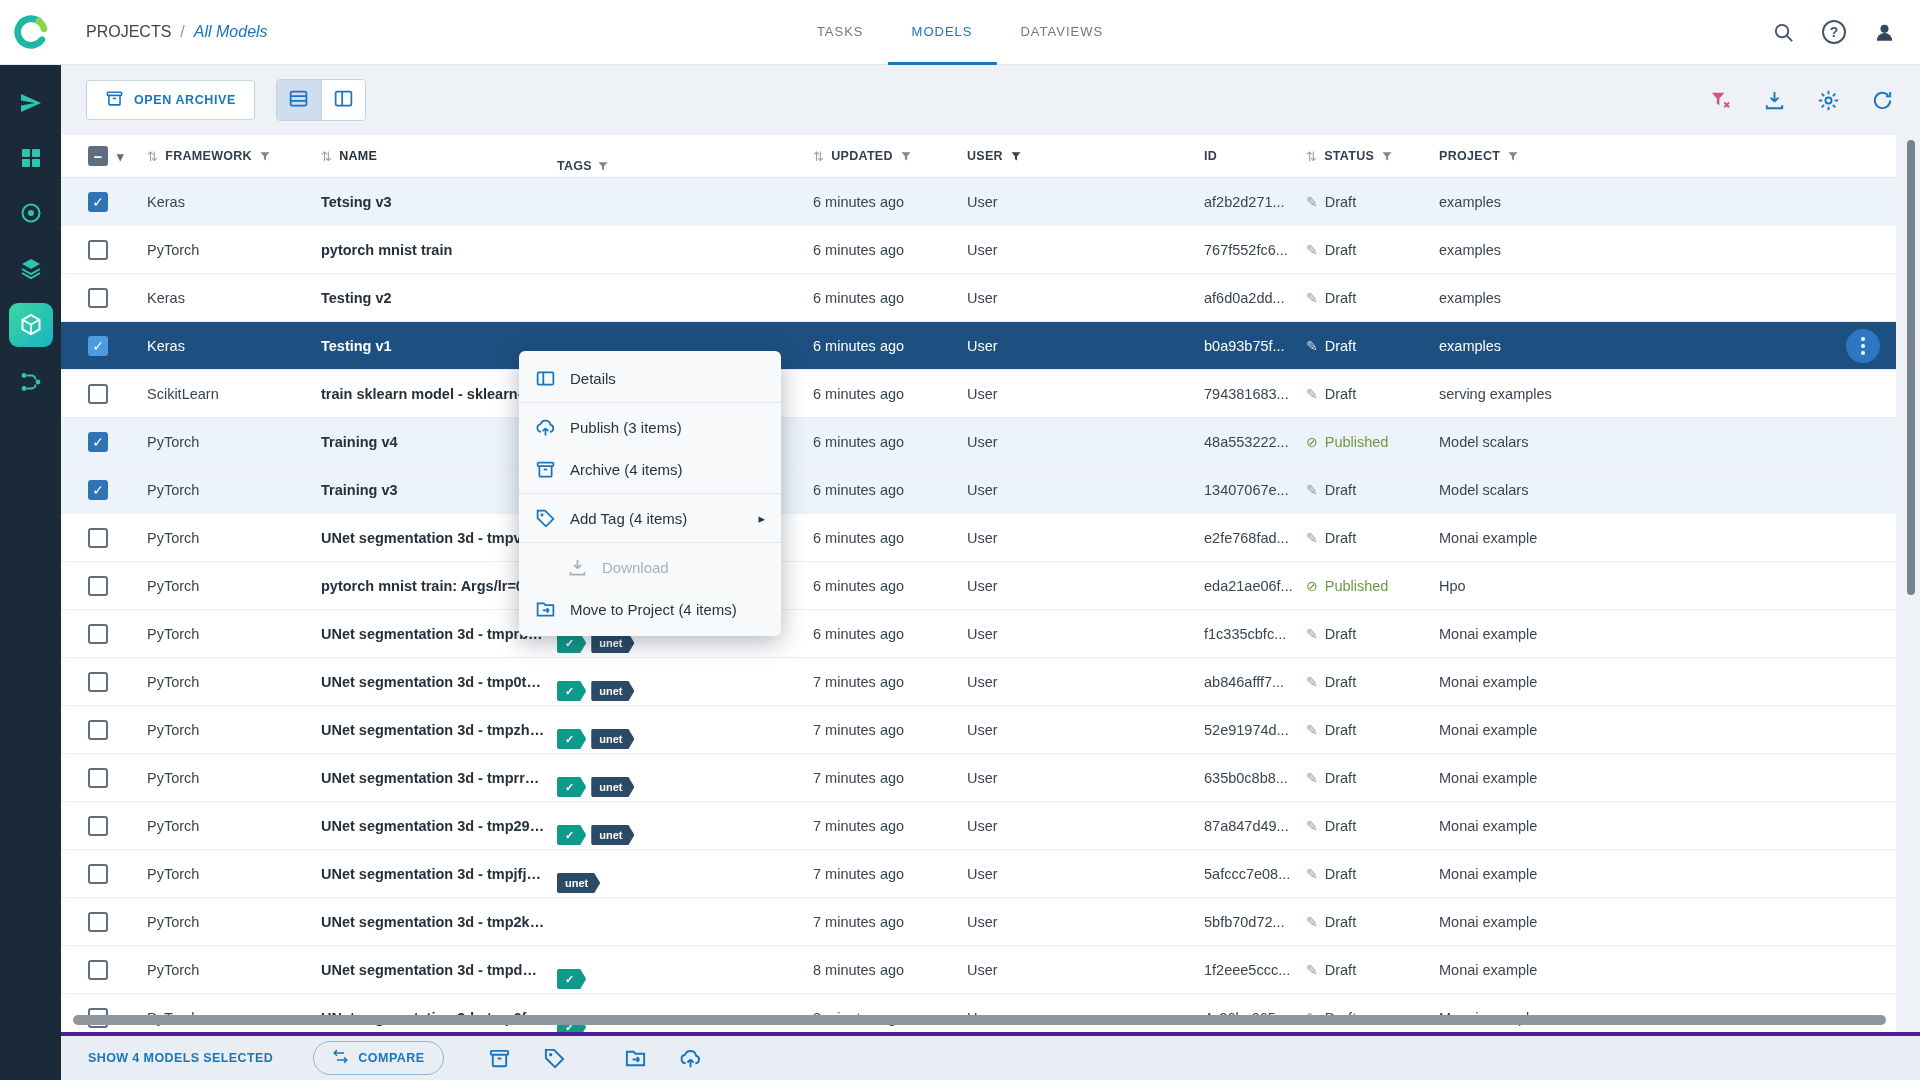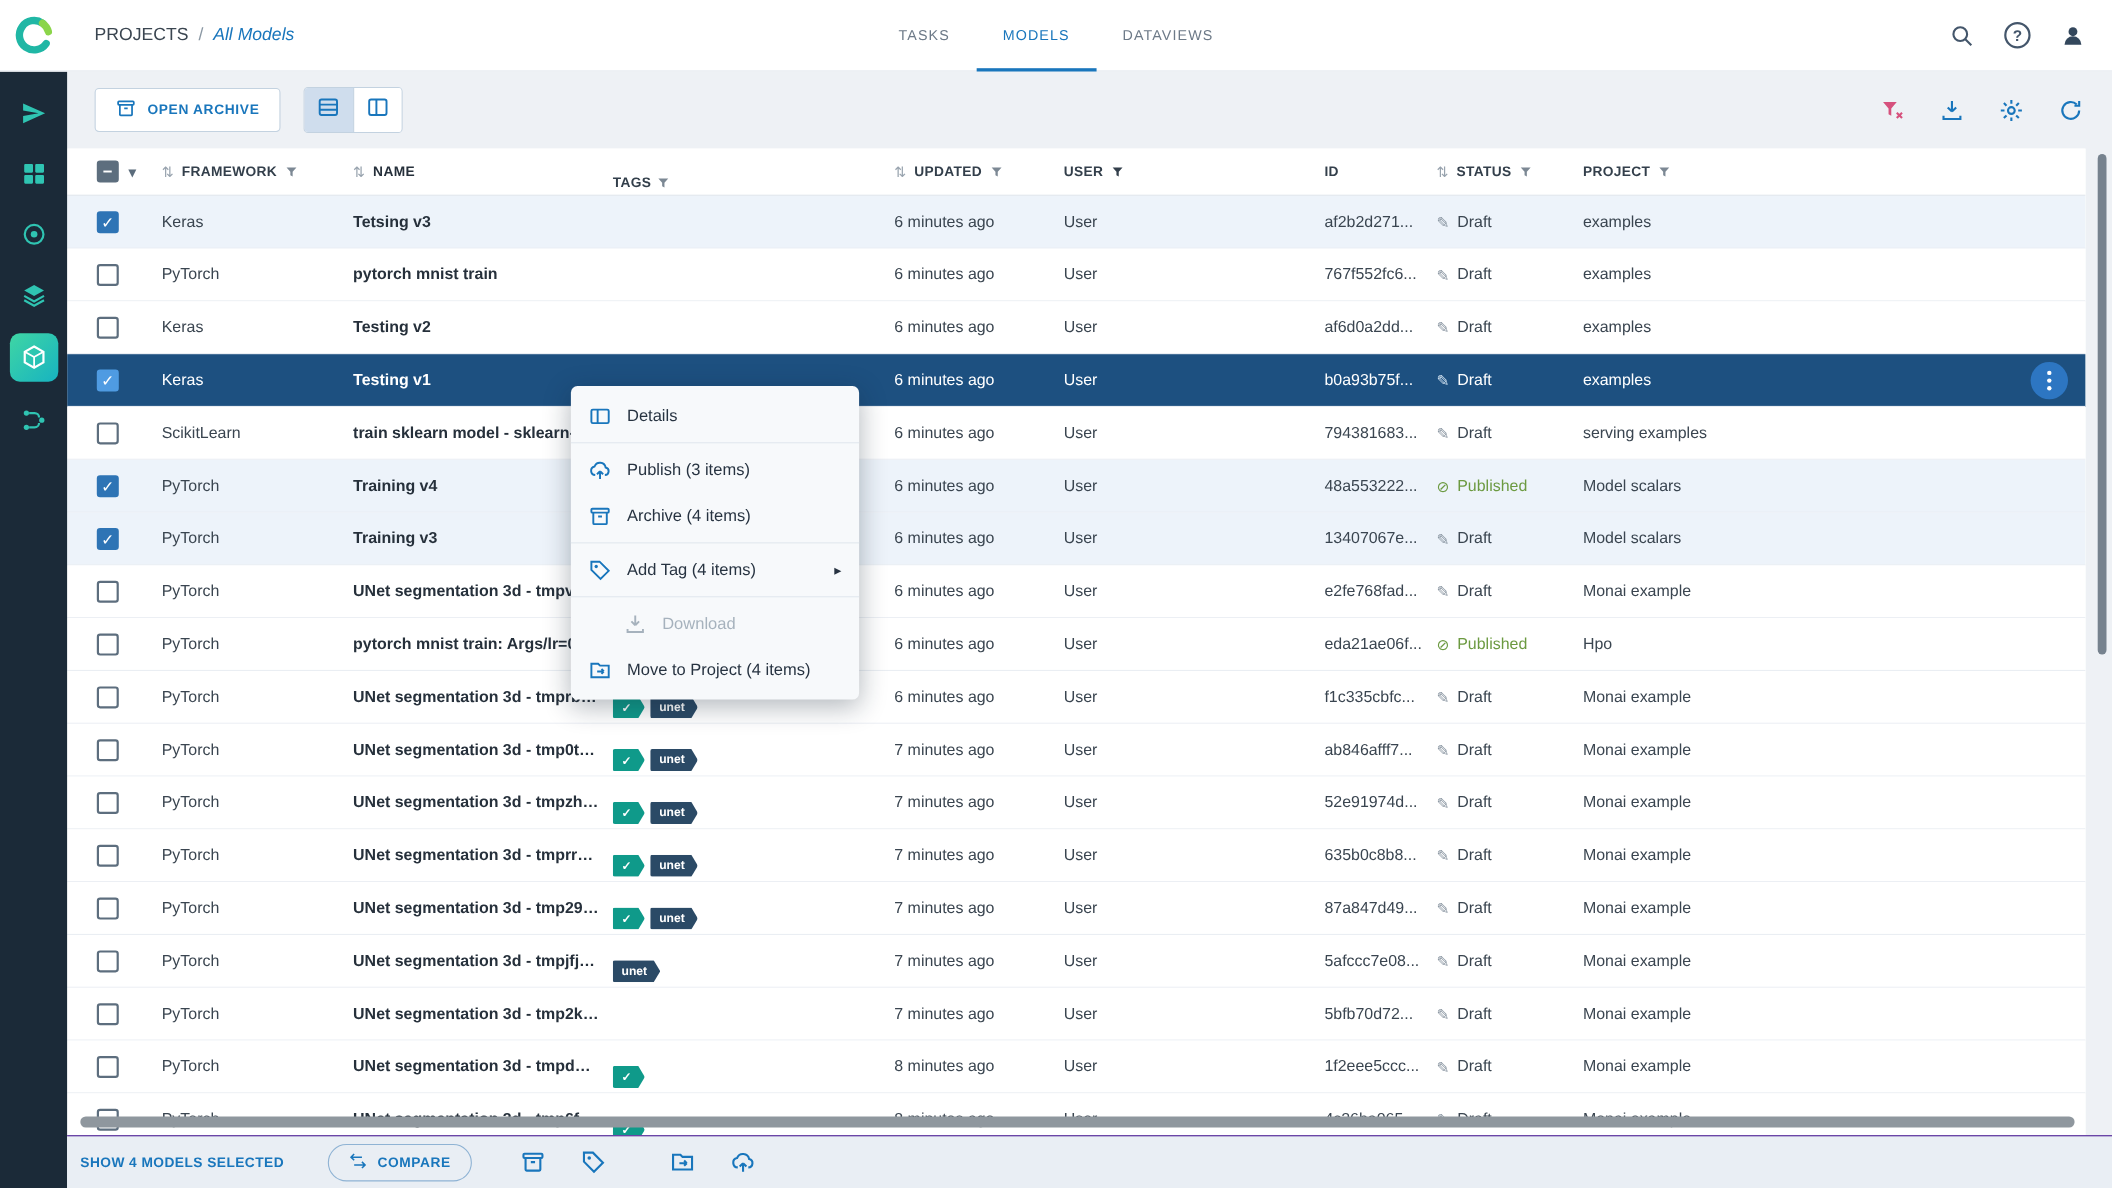--- a/index.html
+++ b/index.html
@@ -86,21 +86,21 @@
   .ctx-item.disabled{color:#a6b2bd;cursor:default;padding-left:48px;}
   .ctx-item.disabled .ctx-ic{color:#a6b2bd;}
   .ctx-sep{height:1px;background:#e2e8ee;margin:3px 0;}
   .ctx-arrow{margin-left:auto;font-size:13px;color:#273341;}
 
   
   .hscroll{position:absolute;left:73px;top:1015px;width:1813px;height:10px;background:#8f979e;border-radius:5px;z-index:20;cursor:pointer;}
   .vscroll{position:absolute;right:5px;top:140px;width:8px;height:455px;background:#76828e;border-radius:4px;z-index:20;cursor:pointer;}
 
   
-  .footbar{position:absolute;left:61px;right:0;bottom:0;height:48px;background:#e9eef4;border-top:1px solid #4c1d95;display:flex;align-items:center;padding-left:12px;z-index:30;}
+  .footbar{position:absolute;left:61px;right:0;bottom:0;height:48px;background:#e9eef4;border-top:4px solid #4c1d95;display:flex;align-items:center;padding-left:27px;z-index:30;}
   .sel-label{color:#1976bc;font-size:12.5px;font-weight:700;letter-spacing:.4px;white-space:nowrap;}
   .btn-compare{margin-left:40px;height:34px;border:1px solid #8fb3d4;border-radius:17px;background:transparent;color:#1976bc;display:flex;align-items:center;gap:9px;padding:0 18px;font-size:12.5px;font-weight:700;letter-spacing:.5px;cursor:pointer;font-family:inherit;}
   .btn-compare svg{width:17px;height:17px;}
   .foot-icons{display:flex;align-items:center;gap:32px;margin-left:44px;}
   .foot-ic{width:23px;height:23px;color:#1976bc;cursor:pointer;}
   .foot-ic svg{width:23px;height:23px;display:block;}
   .foot-ic.gap{margin-left:26px;}
 </style>
 </head>
 <body>

